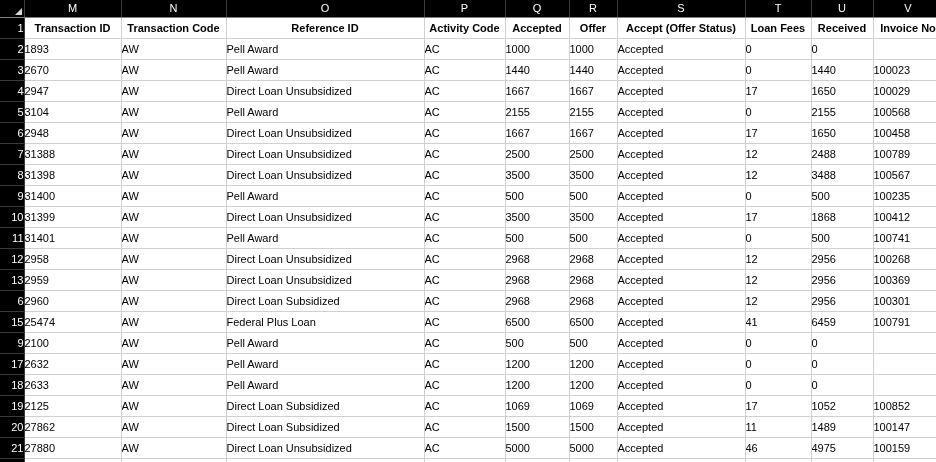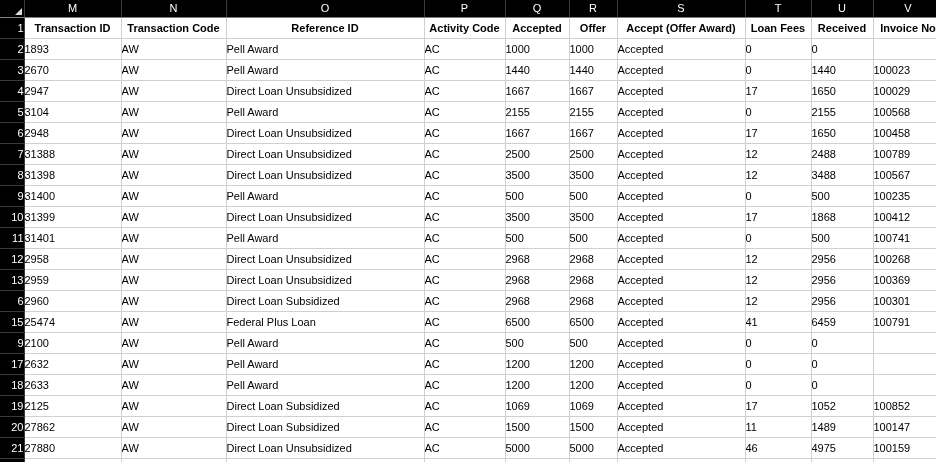--- a/index.html
+++ b/index.html
@@ -137,21 +137,21 @@
     </thead>
     <tbody>
       <tr class="datarow header">
         <td class="rowhdr">1</td>
         <td class="cell">Transaction ID</td>
         <td class="cell">Transaction Code</td>
         <td class="cell">Reference ID</td>
         <td class="cell">Activity Code</td>
         <td class="cell">Accepted</td>
         <td class="cell">Offer</td>
-        <td class="cell">Accept (Offer Award)</td>
+        <td class="cell">Accept (Offer Status)</td>
         <td class="cell">Loan Fees</td>
         <td class="cell">Received</td>
         <td class="cell">Invoice No</td>
       </tr>
 
       <tr class="datarow">
         <td class="rowhdr">2</td>
         <td class="cell">1893</td>
         <td class="cell">AW</td>
         <td class="cell">Pell Award</td>

